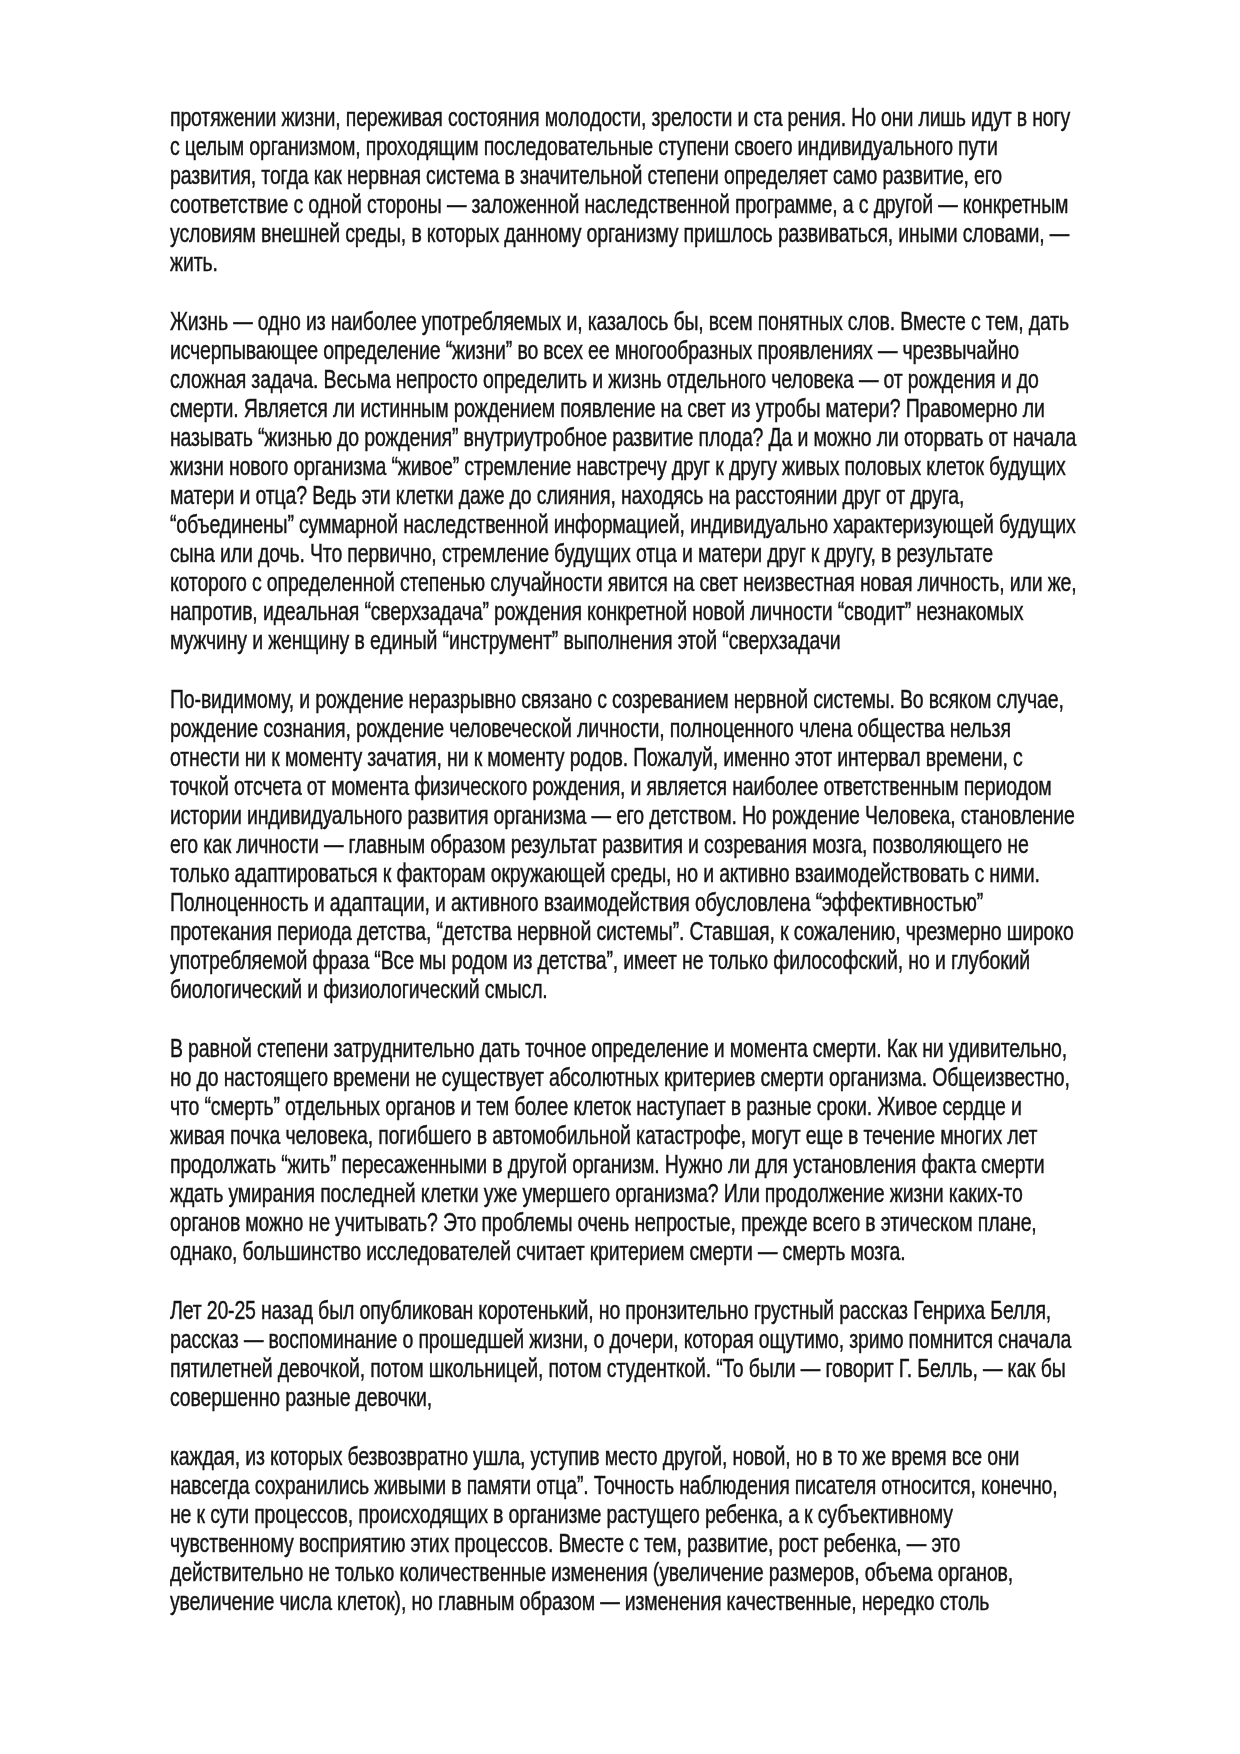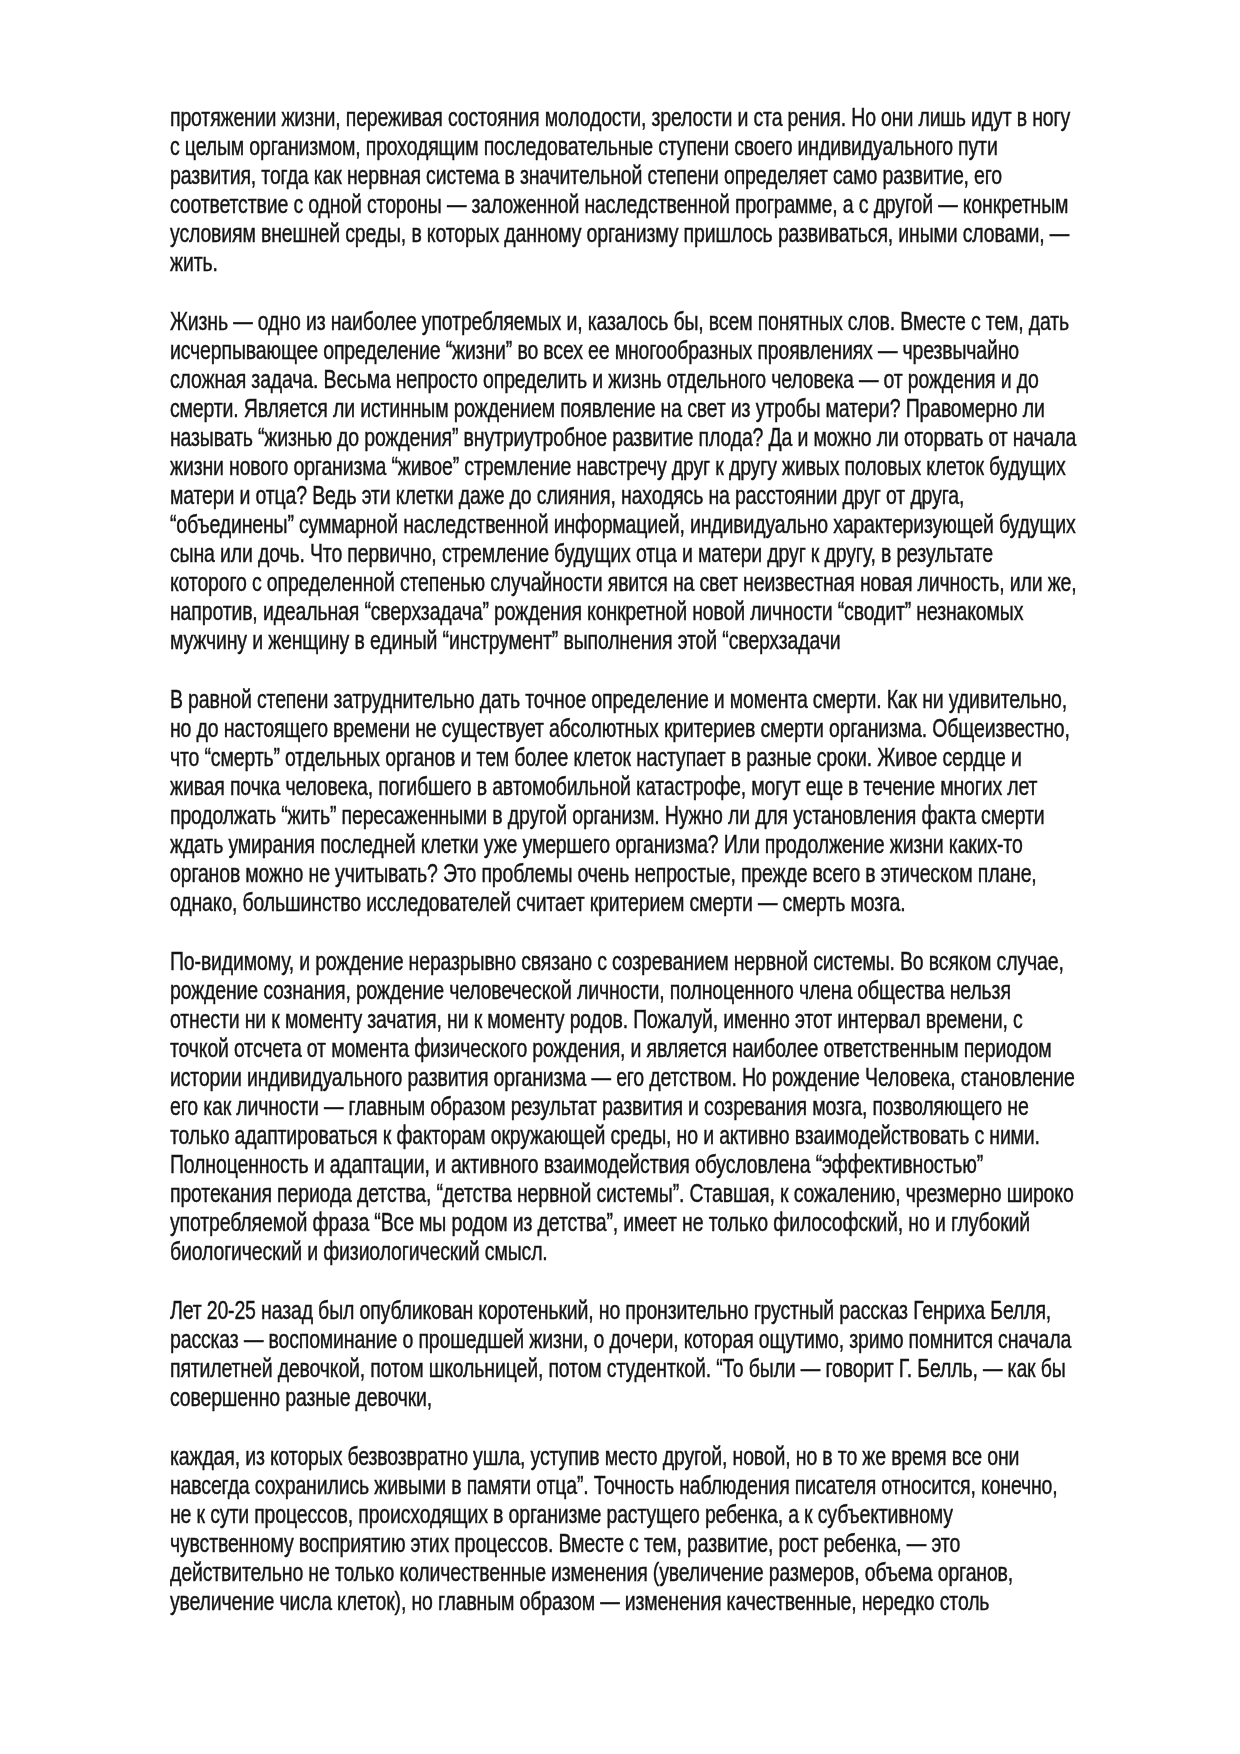--- a/index.html
+++ b/index.html
@@ -56,41 +56,41 @@
         <div class="line">называть “жизнью до рождения” внутриутробное развитие плода? Да и можно ли оторвать от начала</div>
         <div class="line">жизни нового организма “живое” стремление навстречу друг к другу живых половых клеток будущих</div>
         <div class="line">матери и отца? Ведь эти клетки даже до слияния, находясь на расстоянии друг от друга,</div>
         <div class="line">“объединены” суммарной наследственной информацией, индивидуально характеризующей будущих</div>
         <div class="line">сына или дочь. Что первично, стремление будущих отца и матери друг к другу, в результате</div>
         <div class="line">которого с определенной степенью случайности явится на свет неизвестная новая личность, или же,</div>
         <div class="line">напротив, идеальная “сверхзадача” рождения конкретной новой личности “сводит” незнакомых</div>
         <div class="line">мужчину и женщину в единый “инструмент” выполнения этой “сверхзадачи</div>
       </div>
       <div class="para">
-        <div class="line">В равной степени затруднительно дать точное определение и момента смерти. Как ни удивительно,</div>
-        <div class="line">но до настоящего времени не существует абсолютных критериев смерти организма. Общеизвестно,</div>
-        <div class="line">что “смерть” отдельных органов и тем более клеток наступает в разные сроки. Живое сердце и</div>
-        <div class="line">живая почка человека, погибшего в автомобильной катастрофе, могут еще в течение многих лет</div>
-        <div class="line">продолжать “жить” пересаженными в другой организм. Нужно ли для установления факта смерти</div>
-        <div class="line">ждать умирания последней клетки уже умершего организма? Или продолжение жизни каких-то</div>
-        <div class="line">органов можно не учитывать? Это проблемы очень непростые, прежде всего в этическом плане,</div>
-        <div class="line">однако, большинство исследователей считает критерием смерти — смерть мозга.</div>
-      </div>
-      <div class="para">
         <div class="line">По-видимому, и рождение неразрывно связано с созреванием нервной системы. Во всяком случае,</div>
         <div class="line">рождение сознания, рождение человеческой личности, полноценного члена общества нельзя</div>
         <div class="line">отнести ни к моменту зачатия, ни к моменту родов. Пожалуй, именно этот интервал времени, с</div>
         <div class="line">точкой отсчета от момента физического рождения, и является наиболее ответственным периодом</div>
         <div class="line">истории индивидуального развития организма — его детством. Но рождение Человека, становление</div>
         <div class="line">его как личности — главным образом результат развития и созревания мозга, позволяющего не</div>
         <div class="line">только адаптироваться к факторам окружающей среды, но и активно взаимодействовать с ними.</div>
         <div class="line">Полноценность и адаптации, и активного взаимодействия обусловлена “эффективностью”</div>
         <div class="line">протекания периода детства, “детства нервной системы”. Ставшая, к сожалению, чрезмерно широко</div>
         <div class="line">употребляемой фраза “Все мы родом из детства”, имеет не только философский, но и глубокий</div>
         <div class="line">биологический и физиологический смысл.</div>
+      </div>
+      <div class="para">
+        <div class="line">В равной степени затруднительно дать точное определение и момента смерти. Как ни удивительно,</div>
+        <div class="line">но до настоящего времени не существует абсолютных критериев смерти организма. Общеизвестно,</div>
+        <div class="line">что “смерть” отдельных органов и тем более клеток наступает в разные сроки. Живое сердце и</div>
+        <div class="line">живая почка человека, погибшего в автомобильной катастрофе, могут еще в течение многих лет</div>
+        <div class="line">продолжать “жить” пересаженными в другой организм. Нужно ли для установления факта смерти</div>
+        <div class="line">ждать умирания последней клетки уже умершего организма? Или продолжение жизни каких-то</div>
+        <div class="line">органов можно не учитывать? Это проблемы очень непростые, прежде всего в этическом плане,</div>
+        <div class="line">однако, большинство исследователей считает критерием смерти — смерть мозга.</div>
       </div>
       <div class="para">
         <div class="line">Лет 20-25 назад был опубликован коротенький, но пронзительно грустный рассказ Генриха Белля,</div>
         <div class="line">рассказ — воспоминание о прошедшей жизни, о дочери, которая ощутимо, зримо помнится сначала</div>
         <div class="line">пятилетней девочкой, потом школьницей, потом студенткой. “То были — говорит Г. Белль, — как бы</div>
         <div class="line">совершенно разные девочки,</div>
       </div>
       <div class="para">
         <div class="line">каждая, из которых безвозвратно ушла, уступив место другой, новой, но в то же время все они</div>
         <div class="line">навсегда сохранились живыми в памяти отца”. Точность наблюдения писателя относится, конечно,</div>

